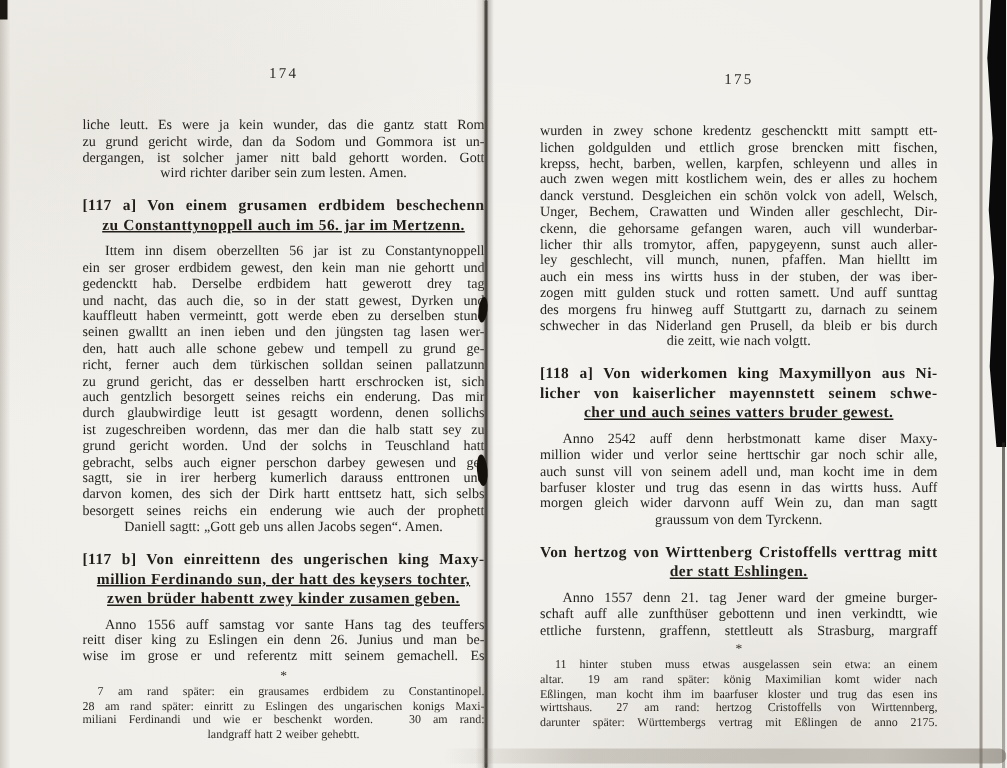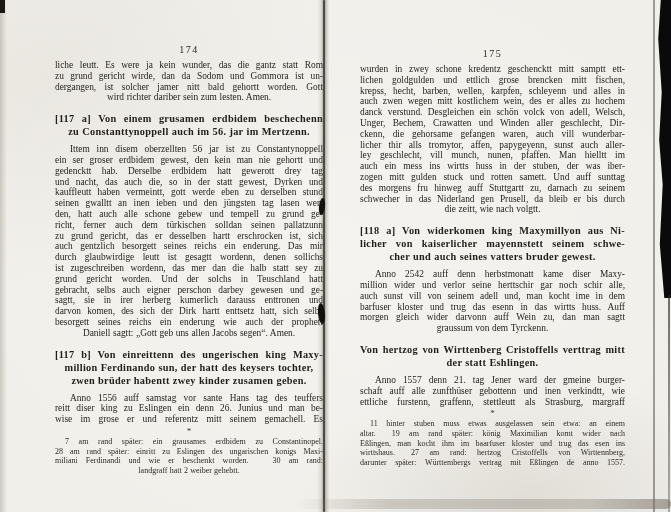--- a/index.html
+++ b/index.html
@@ -13,32 +13,32 @@
       radial-gradient(ellipse 500px 400px at 50% 50%, rgba(255,255,255,0.25), transparent 80%),
       #f1efea;
     font-family:"Liberation Serif","DejaVu Serif",serif;
     color:#262420;
   }
   .page-content{position:absolute;}
   .page-content.left{left:55px;top:44px;width:268px;}
   .page-content.right{left:360px;top:48px;width:265px;}
   .pagenum{
     text-align:center;font-size:10px;height:12px;line-height:12px;
-    letter-spacing:1.5px;margin-bottom:4px;color:#2b2824;
+    letter-spacing:1.5px;margin-bottom:23px;color:#2b2824;
   }
   .block{position:relative;}
   .line{
     position:relative;
     height:10.8px;line-height:10.8px;
     font-size:9.4px;
     overflow:hidden;
     word-spacing:0.3px;
   }
   .line.j{text-align:justify;text-align-last:justify;}
-  .line.c{text-align:center;}
+  .line.c{text-align:center;text-decoration:underline;}
   .line.l{text-align:center;}
   .line.indent .ltext{padding-left:15px;}
   .block.heading{margin:9px 0 6px 0;}
   .block.heading .line{
     height:13px;line-height:13px;
     font-size:10.3px;font-weight:bold;
     letter-spacing:0.3px;color:#211e1a;
   }
   .block.separator{
     text-align:center;font-size:9px;height:10px;line-height:8px;
@@ -169,21 +169,21 @@
           <div class="line j indent"><span class="ltext">Anno 1557 denn 21. tag Jener ward der gmeine burger-</span></div>
           <div class="line j"><span class="ltext">schaft auff alle zunfthüser gebottenn und inen verkindtt, wie</span></div>
           <div class="line j"><span class="ltext">ettliche furstenn, graffenn, stettleutt als Strasburg, margraff</span></div>
         </div>
         <div class="block separator">*</div>
         <div class="block footnote">
           <div class="line j indent"><span class="ltext">11 hinter stuben muss etwas ausgelassen sein etwa: an einem</span></div>
           <div class="line j"><span class="ltext">altar.  19 am rand später: könig Maximilian komt wider nach</span></div>
           <div class="line j"><span class="ltext">Eßlingen, man kocht ihm im baarfuser kloster und trug das esen ins</span></div>
           <div class="line j"><span class="ltext">wirttshaus.  27 am rand: hertzog Cristoffells von Wirttennberg,</span></div>
-          <div class="line j"><span class="ltext">darunter später: Württembergs vertrag mit Eßlingen de anno 1557.</span></div>
+          <div class="line j"><span class="ltext">darunter später: Württembergs vertrag mit Eßlingen de anno 2175.</span></div>
         </div>
       </div>
   </div>
 
   <div class="gutter"></div>
   <div class="gutter-core"></div>
   <div class="gutter-nick n1"></div>
   <div class="gutter-nick n2"></div>
   <div class="edge-line"></div>
   <div class="edge-black"></div>

